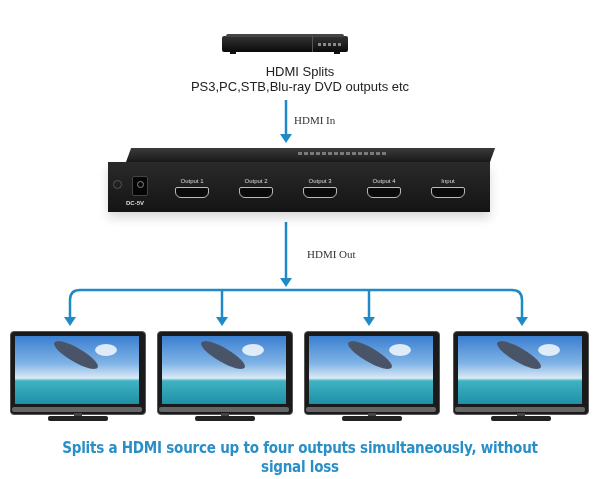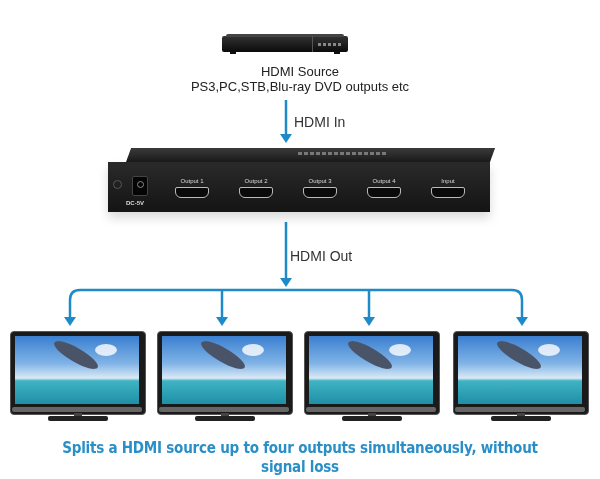--- a/index.html
+++ b/index.html
@@ -1,19 +1,19 @@
 <!DOCTYPE html>
 <html><head>
 <meta charset="utf-8">
 <style>
   html,body{margin:0;padding:0;background:#fff;}
   body{width:600px;height:479px;position:relative;overflow:hidden;font-family:"Liberation Sans",sans-serif;}
   .abs{position:absolute;}
   .src-label{left:0;width:600px;text-align:center;color:#222;font-size:13px;}
-  .small-label{font-size:14px;color:#333;}
+  .small-label{font-size:11px;color:#333;font-family:Liberation Serif, serif;}
   .tv{position:absolute;top:331px;width:136px;height:92px;}
   .tv .frame{position:absolute;left:0;top:0;width:136px;height:84px;background:#1a1a1a;border-radius:4px;border:1px solid #555;box-sizing:border-box;}
   .tv .screen{position:absolute;left:5px;top:5px;width:124px;height:68px;overflow:hidden;
     background:linear-gradient(to bottom,#3b7fd0 0%,#7fb3e6 40%,#dbe9f5 62%,#3fb3c4 66%,#1f8fa6 100%);}
   .tv .bezel-bottom{position:absolute;left:2px;top:76px;width:130px;height:5px;background:#666;border-radius:2px;}
   .tv .stand{position:absolute;left:38px;top:85px;width:60px;height:5px;background:#222;border-radius:2px;}
   .tv .neck{position:absolute;left:64px;top:82px;width:8px;height:5px;background:#444;}
   .splitter{left:108px;top:148px;width:382px;height:64px;}
   .port-label{position:absolute;font-size:6px;color:#ddd;text-align:center;width:40px;}
   .port{position:absolute;width:34px;height:11px;border:1.5px solid #bbb;border-radius:2px 2px 6px 6px;box-sizing:border-box;background:#0a0a0a;}
@@ -23,42 +23,42 @@
 <body>
 
 <div class="abs" style="left:222px;top:34px;width:126px;height:22px;">
   <div style="position:absolute;left:0;top:2px;width:126px;height:16px;background:linear-gradient(#333,#0b0b0b);border-radius:2px;"></div>
   <div style="position:absolute;left:4px;top:0;width:118px;height:3px;background:#444;border-radius:2px 2px 0 0;"></div>
   <div style="position:absolute;left:90px;top:2px;width:1px;height:16px;background:#555;"></div>
   <div style="position:absolute;left:96px;top:9px;width:24px;height:3px;background:repeating-linear-gradient(90deg,#888 0 3px,transparent 3px 5px);"></div>
   <div style="position:absolute;left:8px;top:18px;width:6px;height:2px;background:#111;"></div>
   <div style="position:absolute;left:112px;top:18px;width:6px;height:2px;background:#111;"></div>
 </div>
-<div class="abs src-label" style="top:64px;">HDMI Source</div>
+<div class="abs src-label" style="top:64px;">HDMI Splits</div>
 <div class="abs src-label" style="top:79px;">PS3,PC,STB,Blu-ray DVD outputs etc</div>
 
 <svg class="abs" style="left:0;top:0;" width="600" height="479">
   <g stroke="#1e8bc8" stroke-width="2.5" fill="none">
     <line x1="286" y1="100" x2="286" y2="135"></line>
     <line x1="286" y1="222" x2="286" y2="280"></line>
     <path d="M70 318 L70 300 Q70 290 80 290 L512 290 Q522 290 522 300 L522 318"></path>
     <line x1="222" y1="290" x2="222" y2="318"></line>
     <line x1="369" y1="290" x2="369" y2="318"></line>
   </g>
   <g fill="#1e8bc8">
     <polygon points="280,134 292,134 286,143"></polygon>
     <polygon points="280,278 292,278 286,287"></polygon>
     <polygon points="64,317 76,317 70,326"></polygon>
     <polygon points="216,317 228,317 222,326"></polygon>
     <polygon points="363,317 375,317 369,326"></polygon>
     <polygon points="516,317 528,317 522,326"></polygon>
   </g>
 </svg>
 <div class="abs small-label" style="left:294px;top:114px;">HDMI  In</div>
-<div class="abs small-label" style="left:290px;top:248px;">HDMI Out</div>
+<div class="abs small-label" style="left:307px;top:248px;">HDMI Out</div>
 
 <div class="abs splitter">
   <div style="position:absolute;left:18px;top:0;width:364px;height:14px;background:linear-gradient(#3a3a3a,#1a1a1a);transform:skewX(-20deg);transform-origin:bottom left;"></div>
   <div style="position:absolute;left:190px;top:4px;width:90px;height:3px;background:repeating-linear-gradient(90deg,#999 0 4px,transparent 4px 6px);opacity:.7;"></div>
   <div style="position:absolute;left:0;top:14px;width:382px;height:50px;background:linear-gradient(#2a2a2a,#141414);box-shadow:0 6px 10px rgba(0,0,0,.15);"></div>
 
   <div style="position:absolute;left:5px;top:32px;width:7px;height:7px;border-radius:50%;border:1px solid #555;"></div>
 
   <div style="position:absolute;left:24px;top:28px;width:14px;height:18px;background:#050505;border:1px solid #444;border-radius:2px;">
     <div style="position:absolute;left:4px;top:4px;width:5px;height:5px;border-radius:50%;border:1px solid #888;"></div>

